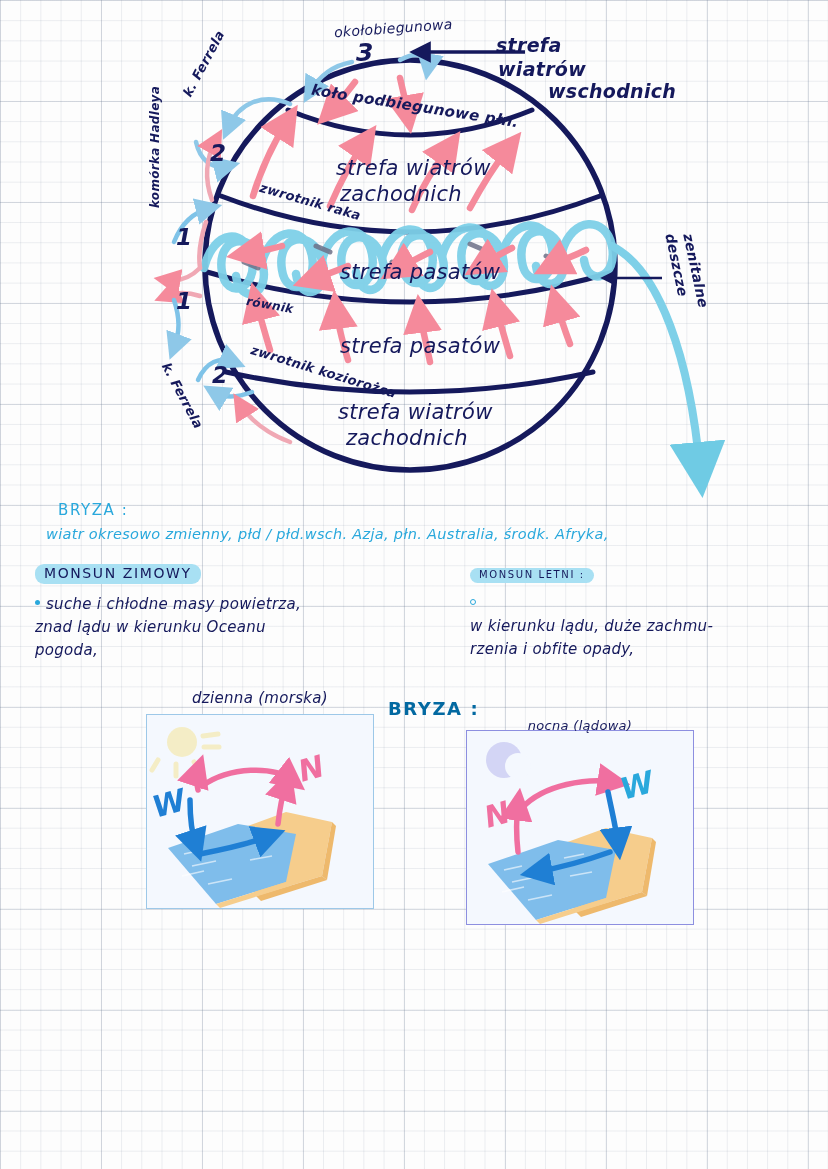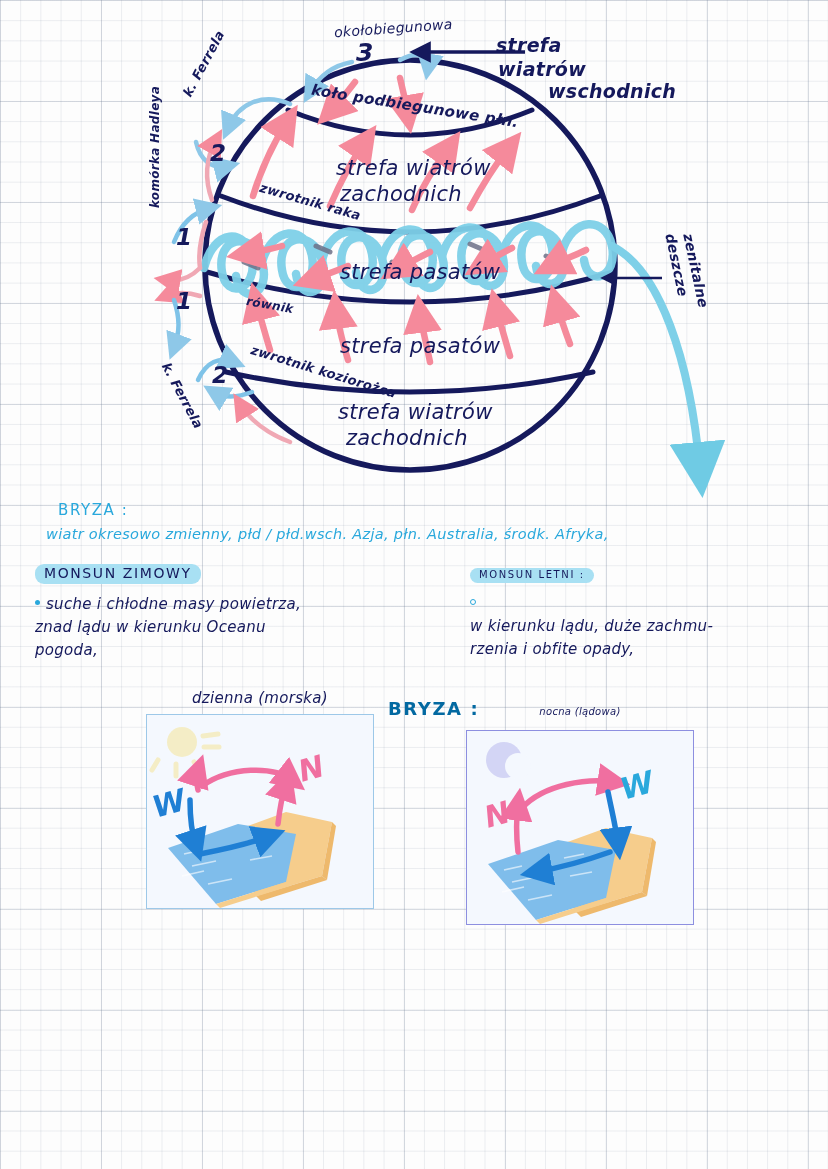--- a/index.html
+++ b/index.html
@@ -304,21 +304,21 @@
         <path d="M44,86 C44,106 46,120 50,132" stroke="#1f7fd4" stroke-width="5.5" fill="none" stroke-linecap="round" marker-end="url(#dBlue)"></path>
         <path d="M54,140 C86,134 108,128 124,122" stroke="#1f7fd4" stroke-width="5.5" fill="none" stroke-linecap="round" marker-end="url(#dBlue)"></path>
 
         <text x="10" y="104" fill="#1f7fd4" font-size="30" font-weight="bold" font-style="italic" font-family="DejaVu Sans, sans-serif" transform="rotate(-16,10,104)">W</text>
         <text x="156" y="68" fill="#f06fa0" font-size="30" font-weight="bold" font-style="italic" font-family="DejaVu Sans, sans-serif" transform="rotate(-16,156,68)">N</text>
       </svg>
     </div>
 
     <div class="panel night" style="left:466px;top:40px;width:228px;height:195px;">
       <div class="frame"></div>
-      <div class="cap hw navy" style="font-size:10px;">nocna (lądowa)</div>
+      <div class="cap hw navy" style="font-size:13px;margin-top:12px;">nocna (lądowa)</div>
 
       <svg width="228" height="195" viewBox="0 0 228 195" style="position:absolute;left:0;top:0;">
 
         <g opacity=".55">
           <circle cx="38" cy="30" r="18" fill="#b9b9ee"></circle>
           <circle cx="52" cy="36" r="13" fill="#f4f8fe"></circle>
         </g>
 
         <g>
           <path d="M74,122 L140,98 L186,108 L176,162 L110,182 Z" fill="#f6cd8c"></path>

